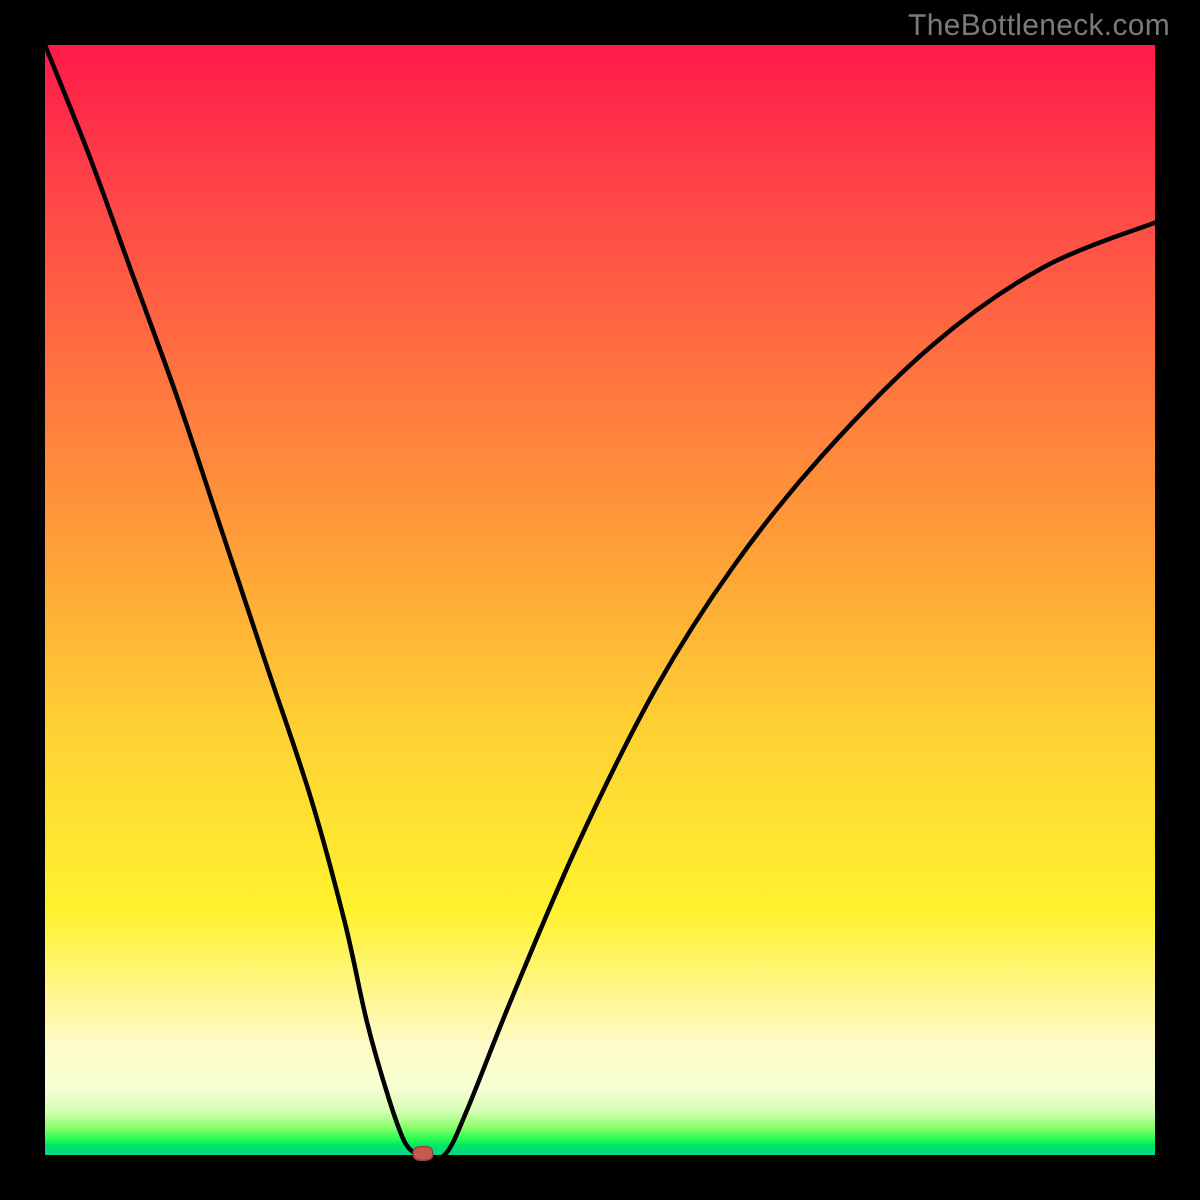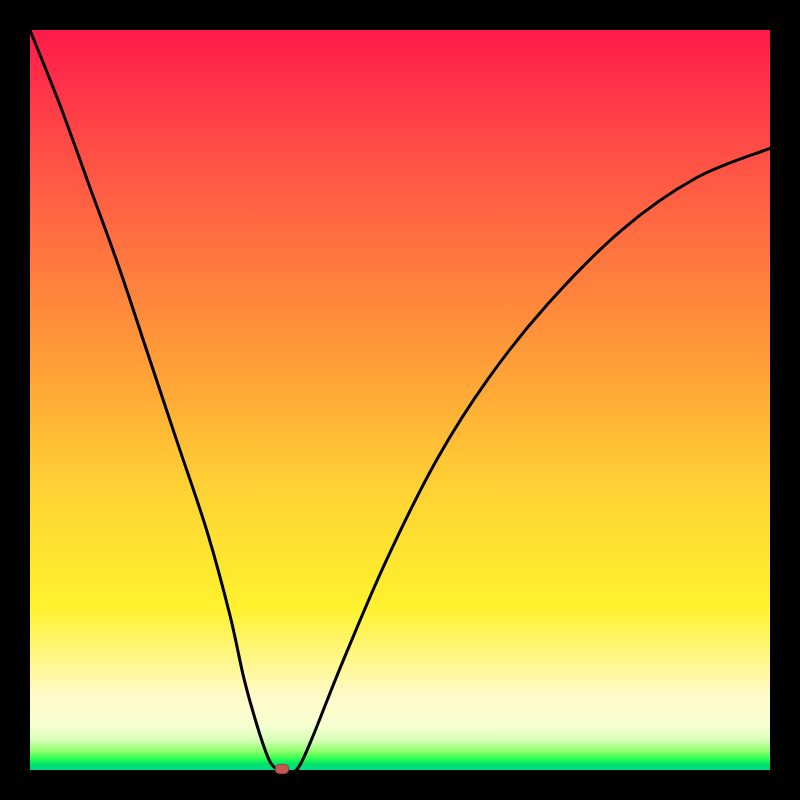--- a/index.html
+++ b/index.html
@@ -65,20 +65,21 @@
     height: 10px;
     border-radius: 5px / 4px;
     background: #c45a4d;
     box-shadow: 0 0 0 1px rgba(0,0,0,0.25) inset;
   }
 </style>
 </head>
 <body>
 
 <div class="frame">
+  <div class="watermark">TheBottleneck.com</div>
 
   <div class="plot-area">
     <svg class="curve" viewBox="0 0 740 740" preserveAspectRatio="none">
       <path fill="none" stroke="#000" stroke-width="3" stroke-linejoin="round" stroke-linecap="round" d="M 0.0 0.0 C 4.9 12.3, 19.7 48.1, 29.6 74.0 C 39.5 99.9, 49.3 128.3, 59.2 155.4 C 69.1 182.5, 78.9 208.4, 88.8 236.8 C 98.7 265.2, 108.5 296.0, 118.4 325.6 C 128.3 355.2, 138.1 384.8, 148.0 414.4 C 157.9 444.0, 169.0 474.8, 177.6 503.2 C 186.2 531.6, 193.6 559.9, 199.8 584.6 C 206.0 609.3, 209.7 631.5, 214.6 651.2 C 219.5 670.9, 225.1 689.4, 229.4 703.0 C 233.7 716.6, 236.8 726.4, 240.5 732.6 C 244.2 738.8, 247.3 738.8, 251.6 740.0 C 255.9 741.2, 261.5 744.9, 266.4 740.0 C 271.3 735.1, 273.8 727.7, 281.2 710.4 C 288.6 693.1, 298.5 666.0, 310.8 636.4 C 323.1 606.8, 339.2 567.3, 355.2 532.8 C 371.2 498.3, 389.7 460.0, 407.0 429.2 C 424.3 398.4, 440.3 373.7, 458.8 347.8 C 477.3 321.9, 495.8 298.5, 518.0 273.8 C 540.2 249.1, 567.3 220.8, 592.0 199.8 C 616.7 178.8, 641.3 161.6, 666.0 148.0 C 690.7 134.4, 727.7 123.3, 740.0 118.4" id="curve-path"></path>
     </svg>
     <div class="marker" id="marker" style="left: 244.6px; top: 734px; background: rgb(196, 90, 77);"></div>
   </div>
 </div>
 
 </body></html>

